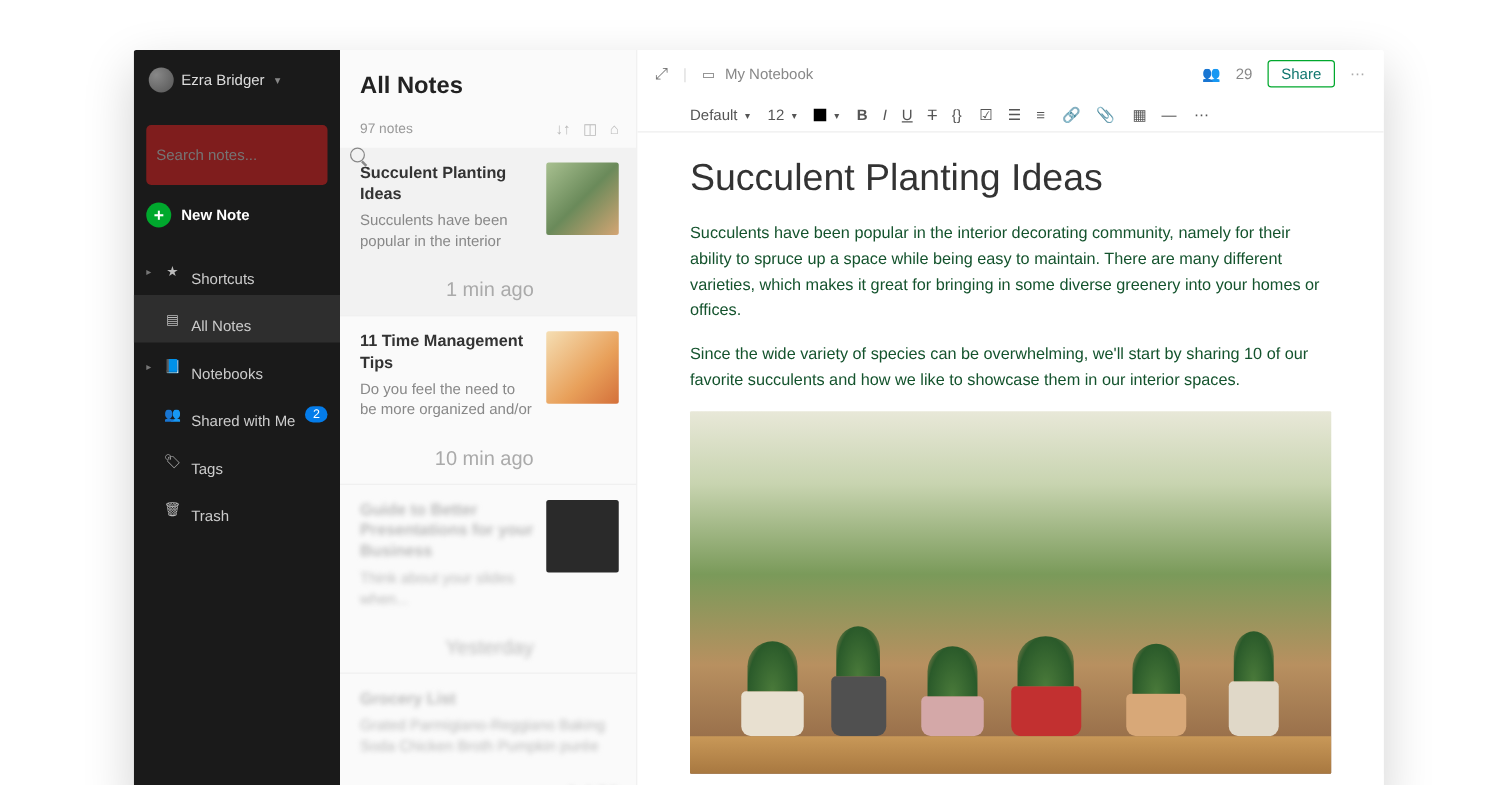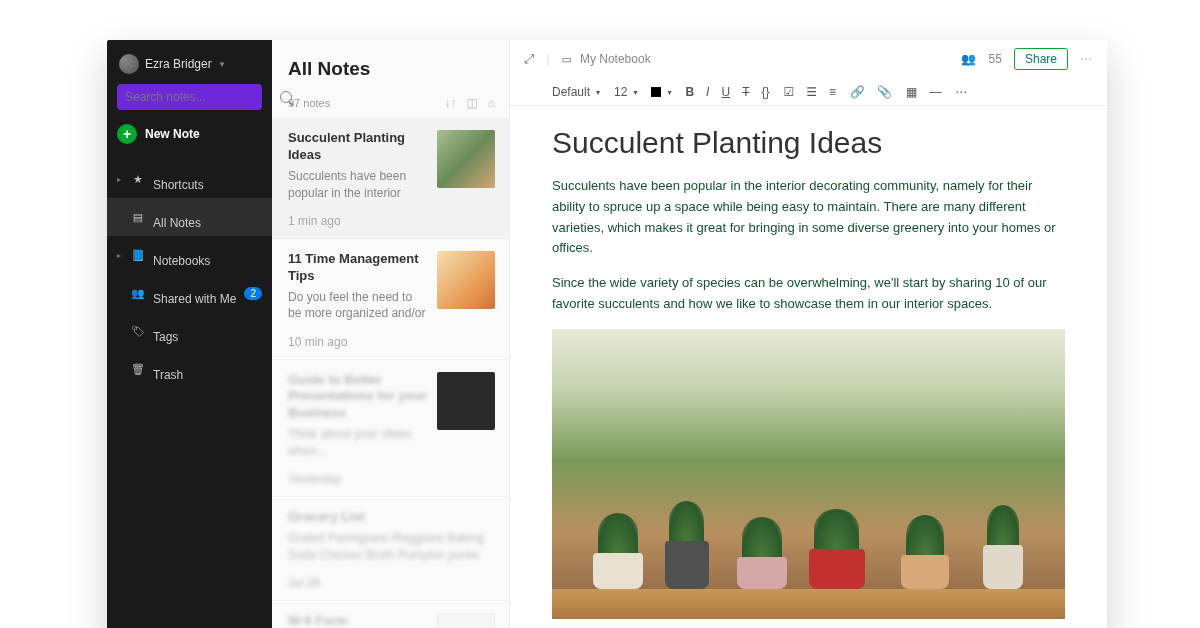--- a/index.html
+++ b/index.html
@@ -3,21 +3,21 @@
 <meta charset="utf-8">
 <style>
 * { box-sizing: border-box; margin: 0; padding: 0; }
 body { font-family: -apple-system, BlinkMacSystemFont, "Segoe UI", Helvetica, Arial, sans-serif; background: #fff; width: 1200px; height: 628px; overflow: hidden; }
 .app { position: absolute; top: 40px; left: 107px; width: 1000px; height: 600px; display: flex; background: #fff; box-shadow: 0 15px 40px rgba(0,0,0,0.18); border-radius: 2px; overflow: hidden; }
 .sidebar { width: 165px; background: #1a1a1a; color: #ccc; display: flex; flex-direction: column; font-size: 12px; }
 .user { display: flex; align-items: center; padding: 14px 12px 10px 12px; gap: 6px; }
 .avatar { width: 20px; height: 20px; border-radius: 50%; background: radial-gradient(circle at 30% 30%, #888, #555); flex: none; }
 .user-name { font-size: 12px; color: #ddd; }
 .chev { font-size: 9px; color: #888; margin-left: 2px; }
-.search { margin: 0 10px 12px 10px; background: #6d28d9; border-radius: 4px; display: flex; align-items: center; padding: 6px 8px; }
+.search { margin: 16px 10px 12px 10px; background: #7f1d1d; border-radius: 4px; display: flex; align-items: center; padding: 17px 8px; }
 .search input { background: transparent; border: none; color: #aaa; font-size: 12px; outline: none; flex: 1; }
 .search-ic { width: 12px; height: 12px; border: 1.5px solid #888; border-radius: 50%; position: relative; flex: none; }
 .search-ic::after { content: ""; position: absolute; width: 5px; height: 1.5px; background: #888; transform: rotate(45deg); bottom: -2px; right: -3px; }
 .newnote { margin: 0 10px 14px 10px; display: flex; align-items: center; gap: 8px; padding: 2px 0; }
 .plus { width: 20px; height: 20px; background: #00a82d; border-radius: 50%; color: #fff; font-weight: bold; display: flex; align-items: center; justify-content: center; font-size: 14px; flex: none; }
 .newnote-lbl { color: #fff; font-size: 12px; font-weight: 700; }
 .nav { display: flex; flex-direction: column; }
 .nav-item { display: flex; align-items: center; padding: 6px 10px; gap: 8px; cursor: pointer; position: relative; }
 .nav-item.active { background: #2e2e2e; }
 .caret { width: 6px; font-size: 8px; color: #777; }
@@ -28,21 +28,21 @@
 .nl-head { padding: 18px 16px 6px 16px; }
 .nl-title { font-size: 19px; font-weight: 600; color: #222; }
 .nl-sub { display: flex; align-items: center; justify-content: space-between; padding: 10px 14px 8px 16px; color: #999; font-size: 11px; }
 .nl-tools { display: flex; gap: 10px; font-size: 12px; color: #bbb; }
 .nl-items { flex: 1; overflow: hidden; }
 .note { padding: 12px 14px 10px 16px; border-bottom: 1px solid #f0f0f0; display: flex; gap: 10px; cursor: pointer; }
 .note.sel { background: #f2f2f2; }
 .note-txt { flex: 1; min-width: 0; }
 .note-title { font-size: 13px; font-weight: 600; color: #333; margin-bottom: 4px; line-height: 1.3; }
 .note-prev { font-size: 12px; color: #888; line-height: 1.4; max-height: 34px; overflow: hidden; }
-.note-time { font-size: 12px; color: #aaa; margin-top: 12px; }
+.note-time { font-size: 16px; color: #aaa; margin-top: 22px; text-align: right; }
 .thumb { width: 58px; height: 58px; background: #ddd; border-radius: 2px; flex: none; }
 .thumb.plants { background: linear-gradient(135deg, #a8c090 0%, #6a8a5a 50%, #d4a574 100%); }
 .thumb.time { background: linear-gradient(135deg, #f5deb3 0%, #e8a05a 60%, #d4703a 100%); }
 .thumb.dark { background: #2a2a2a; }
 .thumb.blank { background: #f5f5f5; border: 1px solid #eee; }
 .note.blur .note-title, .note.blur .note-prev, .note.blur .note-time { filter: blur(2px); color: #bbb; }
 .editor { flex: 1; display: flex; flex-direction: column; background: #fff; }
 .ed-bar { display: flex; align-items: center; padding: 8px 14px; gap: 12px; font-size: 12px; color: #777; border-bottom: 1px solid transparent; }
 .ed-crumb { display: flex; align-items: center; gap: 8px; }
 .sep { color: #ddd; }
@@ -185,21 +185,21 @@
   <div class="editor">
     <div class="ed-bar">
       <span style="font-size:13px;">⤢</span>
       <span class="sep">|</span>
       <div class="ed-crumb">
         <span class="book-ic">▭</span>
         <span class="crumb-lbl">My Notebook</span>
       </div>
       <div class="ed-right">
         <span class="users-ic">👥</span>
-        <span class="count">55</span>
+        <span class="count">29</span>
         <button class="share-btn">Share</button>
         <span class="more">⋯</span>
       </div>
     </div>
     <div class="toolbar">
       <div class="tb-sel">
         <span>Default</span>
         <span style="font-size:8px;">▾</span>
       </div>
       <div class="tb-sel">

